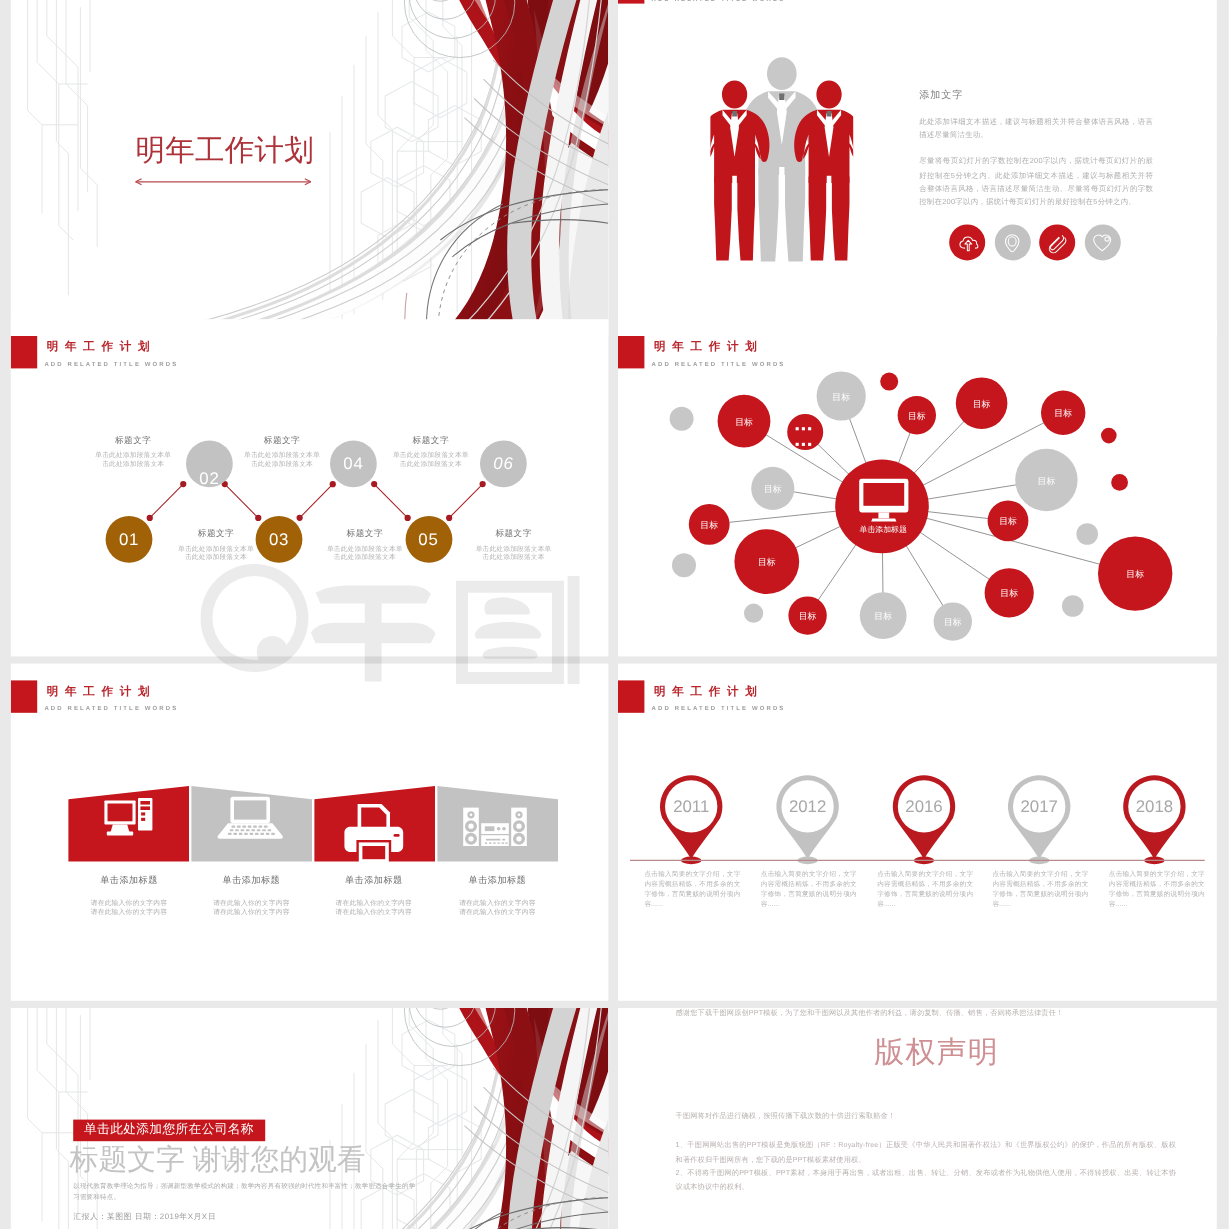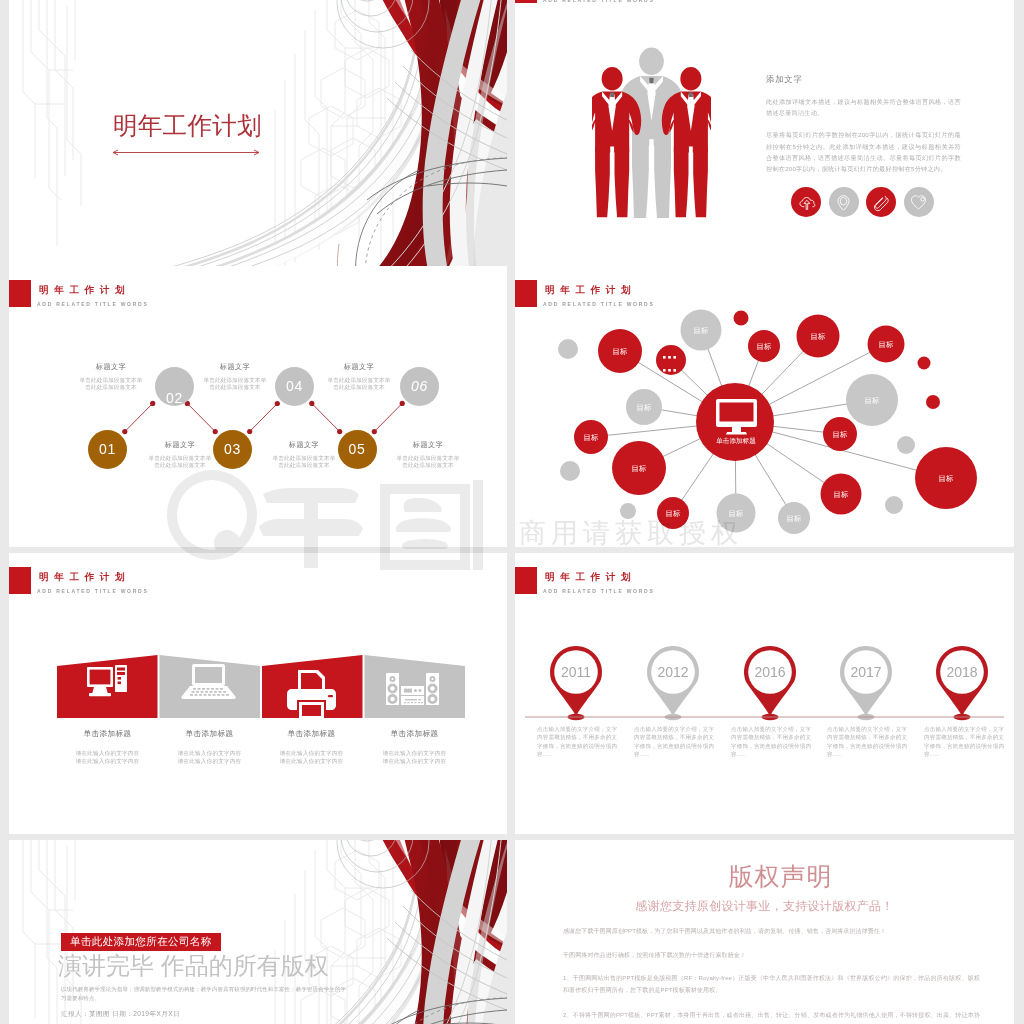--- a/index.html
+++ b/index.html
@@ -791,42 +791,40 @@
       </g>
       <g fill="none" stroke="#767676" stroke-width="0.9">
         <path d="M348 290 C340 238 364 192 410 170"></path>
       </g>
       <g fill="none" stroke="#c7a0a2" stroke-width="0.9">
         <path d="M330 244 C326 272 330 292 336 302"></path>
       </g>
     </svg>
       </div>
     <div class="s7-banner"><span>单击此处添加您所在公司名称</span></div>
-    <div class="s7-title">演讲完毕   作品的所有版权</div>
+    <div class="s7-title">标题文字   谢谢您的观看</div>
     <div class="s7-p">以现代教育教学理论为指导；强调新型教学模式的构建；教学内容具有较强的时代性和丰富性；教学密适合学生的学习需要和特点。</div>
     <div class="s7-f">汇报人：某图图        日期：2019年X月X日</div>
   </div>
   <div class="wm">
     <svg viewBox="0 0 320 100" width="320" height="100" class="wm-logo">
       <g fill="#ebebeb">
         <path d="M45 0 A45 45 0 1 0 45 90 A45 45 0 1 0 45 0 Z M45 10 A35 35 0 1 1 45 80 A35 35 0 1 1 45 10 Z"></path>
         <circle cx="60" cy="73" r="13"></circle>
         <path d="M96 24 C104 20 112 18 126 18 L172 18 C182 18 188 20 192 25 L188 33 L100 33 Z"></path>
         <path d="M92 57 C96 52 102 49 112 49 L176 49 C186 49 192 52 196 58 L192 66 L96 66 Z"></path>
         <path d="M137 20 h14 v78 h-14 z"></path>
         <path d="M213 14 h90 v86 h-90 z M223 24 v66 h70 v-66 z"></path>
         <path d="M240 30 C248 27 256 27 264 30 C272 33 276 38 274 42 L238 42 C236 38 236 33 240 30 Z"></path>
         <path d="M234 52 C244 47 268 47 278 52 C284 56 286 60 282 62 L230 62 C228 60 228 56 234 52 Z"></path>
         <path d="M238 72 C248 68 268 68 278 72 C282 75 282 78 278 79 L238 79 C234 78 234 75 238 72 Z"></path>
         <path d="M306 10 h10 v90 h-10 z"></path>
       </g>
     </svg>
-    <div class="wm-t2">商用请获取授权</div>
   </div>
   <div class="slide" id="s8">
     <div class="s8-title">版权声明</div>
-    <div class="s8-sub">感谢您支持原创设计事业，支持设计版权产品！</div>
     <div class="s8-p">感谢您下载千图网原创PPT模板，为了您和千图网以及其他作者的利益，请勿复制、传播、销售，否则将承担法律责任！</div>
     <div class="s8-p">千图网将对作品进行确权，按照传播下载次数的十倍进行索取赔金！</div>
     <div class="s8-p">1、千图网网站出售的PPT模板是免版税图（RF：Royalty-free）正版受《中华人民共和国著作权法》和《世界版权公约》的保护，作品的所有版权、版权和著作权归千图网所有，您下载的是PPT模板素材使用权。</div>
     <div class="s8-p">2、不得将千图网的PPT模板、PPT素材，本身用于再出售，或者出租、出售、转让、分销、发布或者作为礼物供他人使用，不得转授权、出卖、转让本协议或本协议中的权利。</div>
   </div>
 </div>
 
 </body></html>

